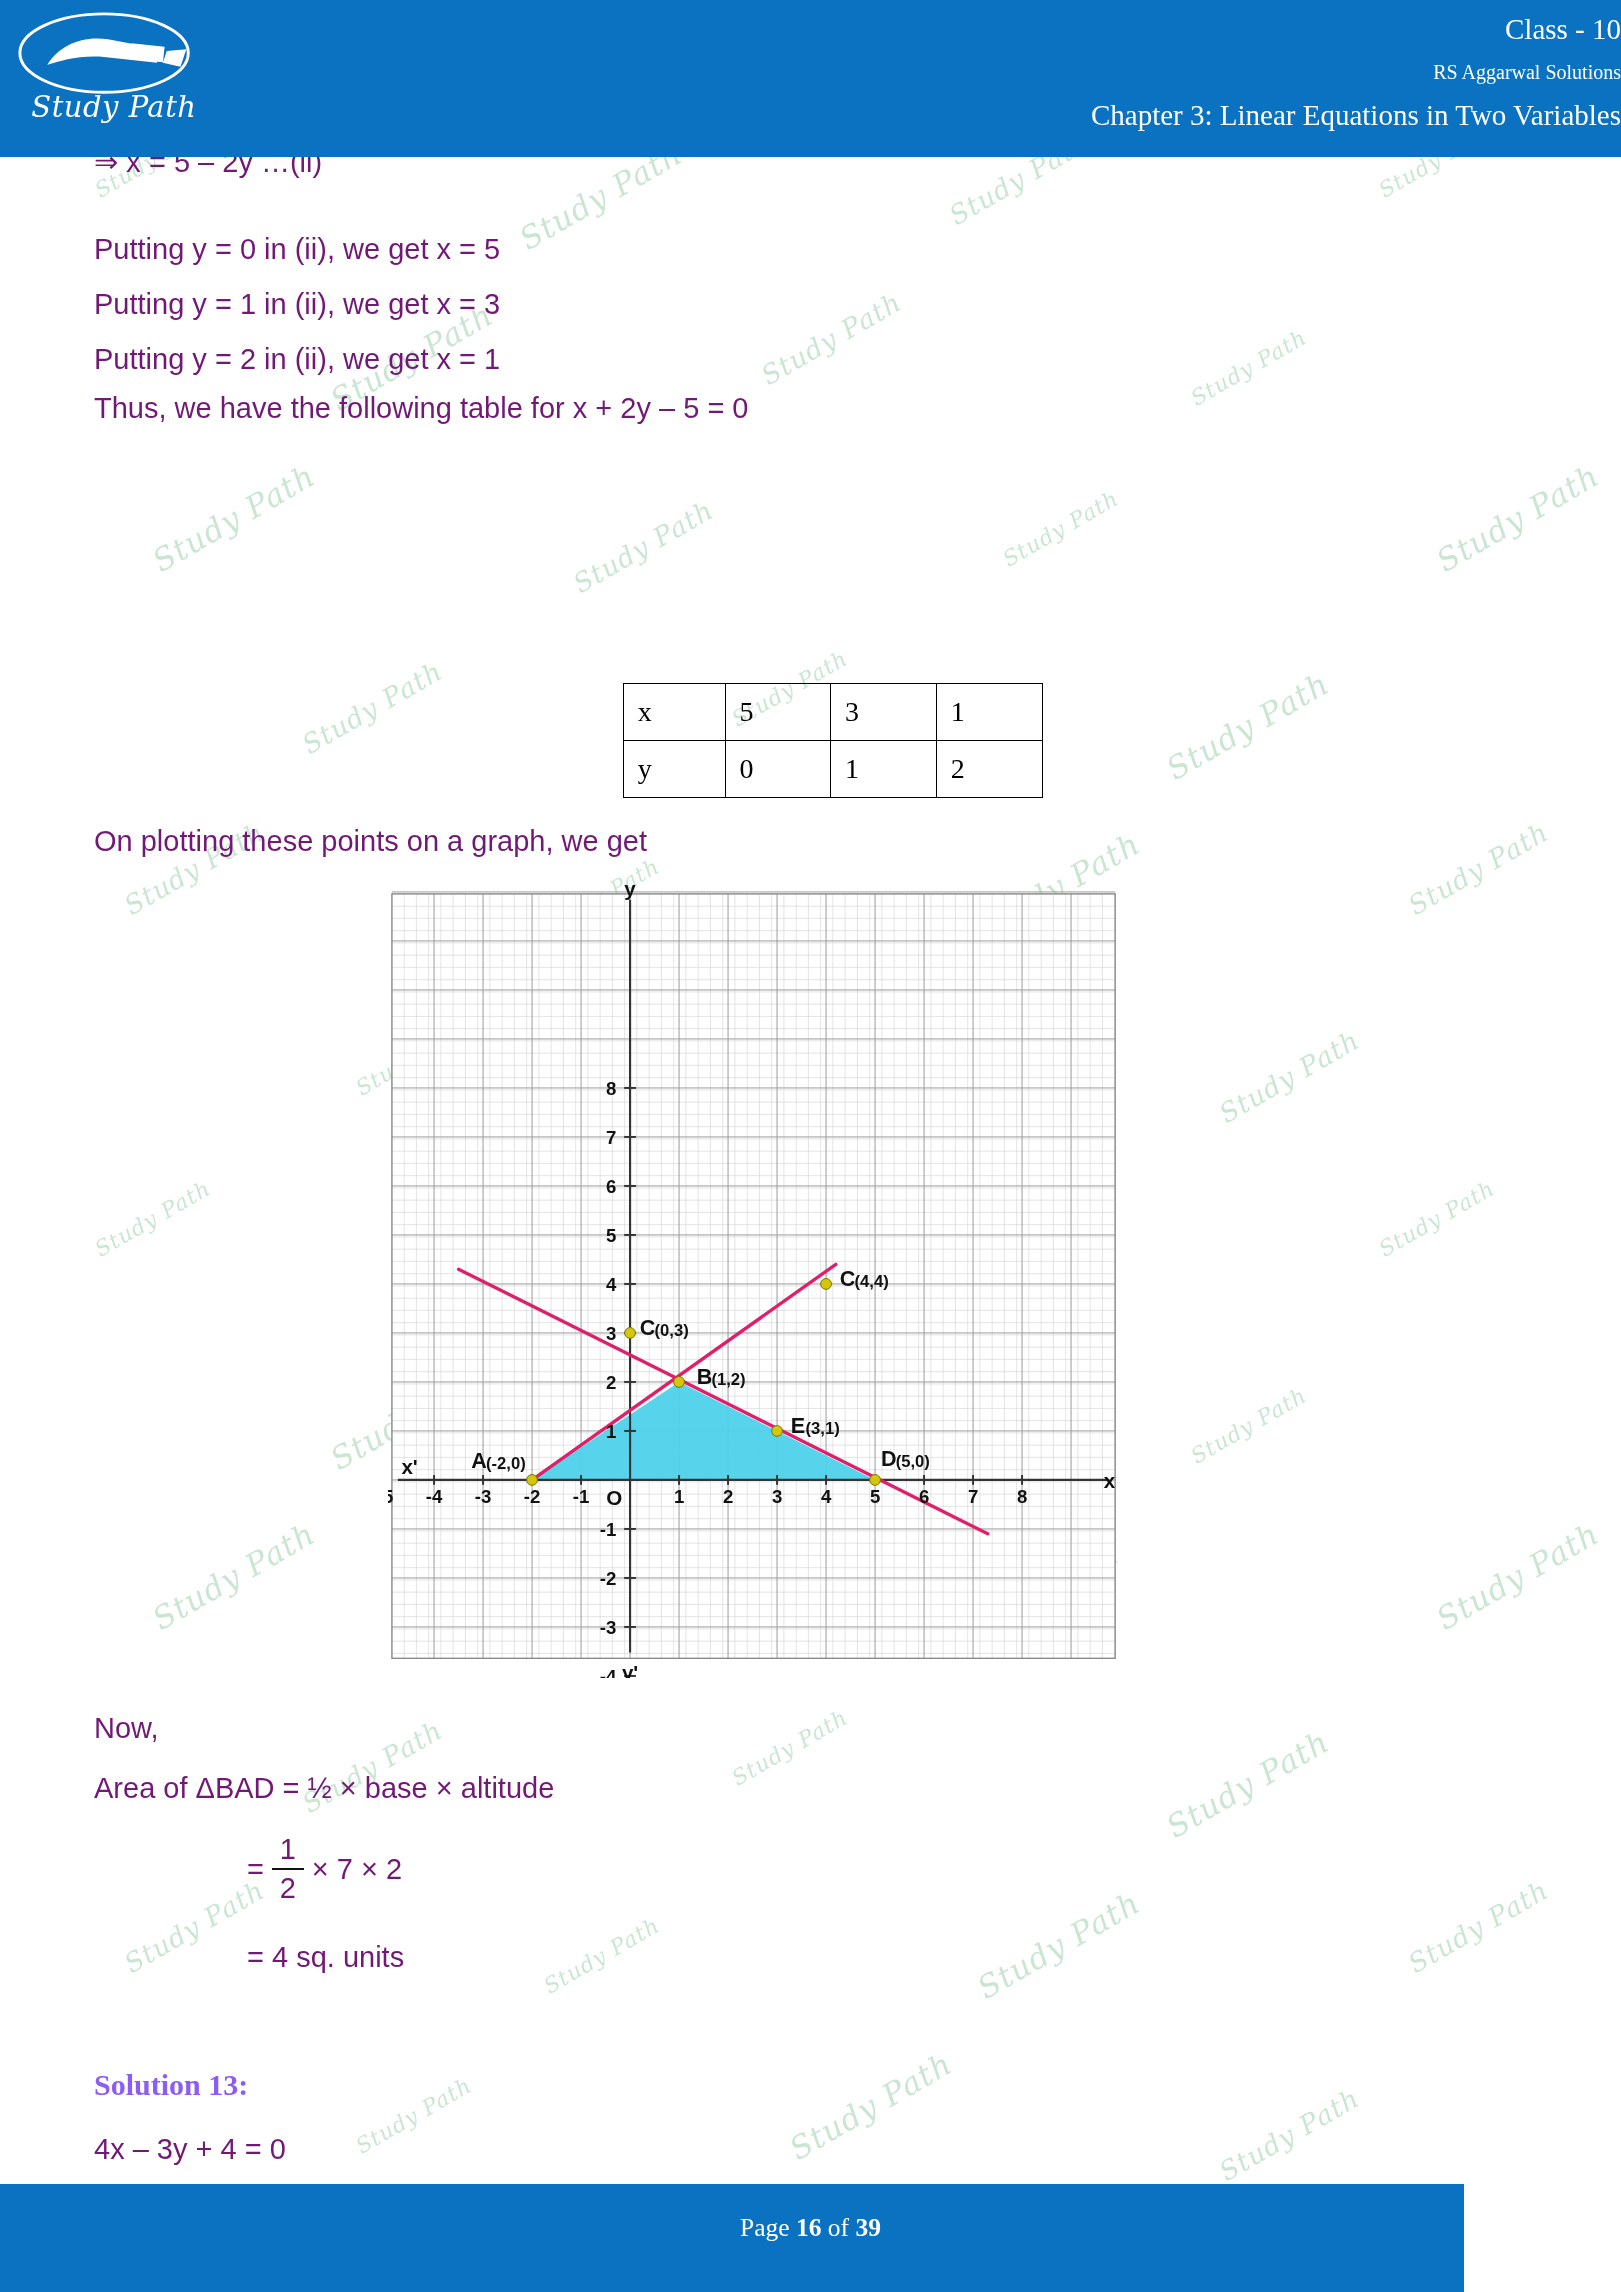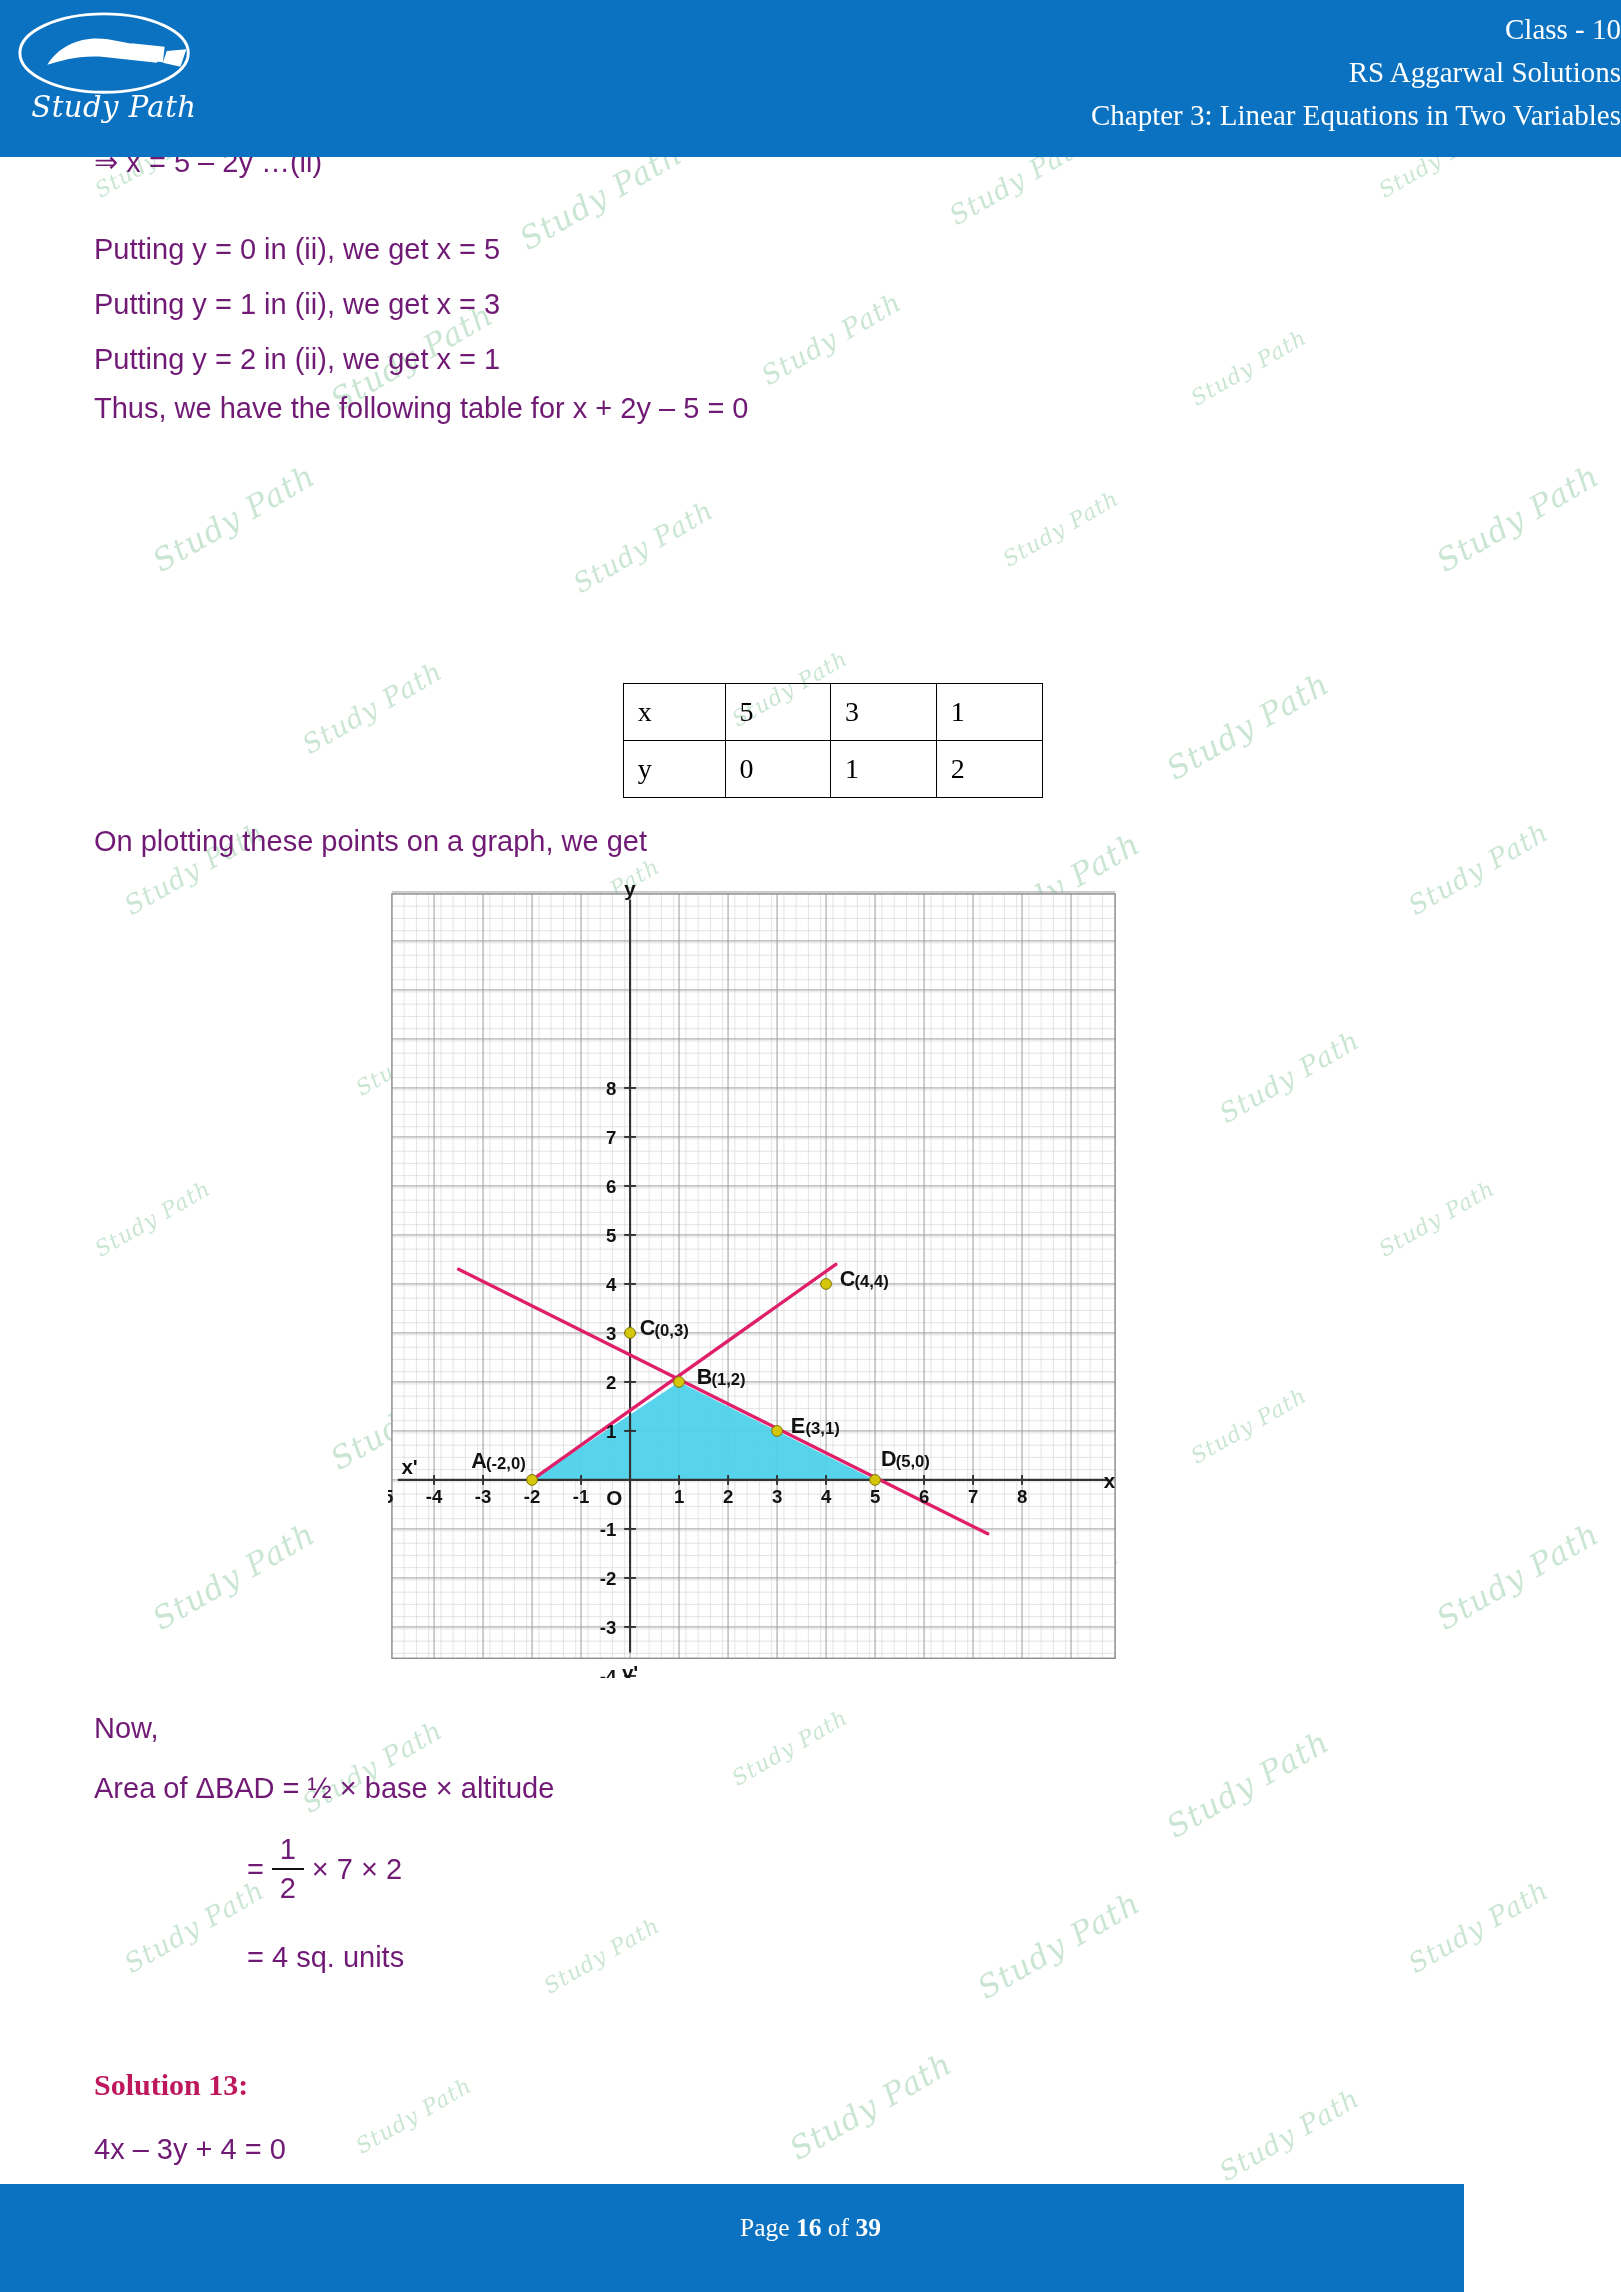--- a/index.html
+++ b/index.html
@@ -40,21 +40,21 @@
     position:absolute;left:17.6px;top:84px;
     font-family:"DejaVu Serif", serif;
     font-style:italic;font-size:29px;color:#ffffff;
     letter-spacing:0.5px;
   }
   .head-lines{
     position:absolute;left:0;top:7.8px;width:1621px;text-align:right;color:#ffffff;
   }
   .head-lines div{font-family:"Liberation Serif", serif;}
   .hl1{font-size:29px;line-height:43px;}
-  .hl2{font-size:29px;line-height:43px;}
+  .hl2{font-size:20px;line-height:43px;}
   .hl3{font-size:29px;line-height:43px;}
 
   
   .footer{
     position:absolute;left:0;top:2184px;width:1464px;height:109px;
     background:#0a72c0;z-index:3;
   }
   .footer-text{
     position:absolute;left:0;top:29px;width:1621px;text-align:center;
     color:#ffffff;font-size:25.5px;font-family:"Liberation Serif", serif;
@@ -67,21 +67,21 @@
     position:absolute;
     font-family:Liberation Sans, sans-serif;
     font-size:29px;
     color:#701a75;
     white-space:nowrap;
   }
   .sol-head{
     position:absolute;
     font-family:"Liberation Serif", serif;
     font-size:30px;
-    color:#be185d;
+    color:#8b5cf6;
     font-weight:bold;
     white-space:nowrap;
   }
 
   
   .tbl{
     position:absolute;left:623px;top:526px;
     border-collapse:collapse;
   }
   .tbl td{

